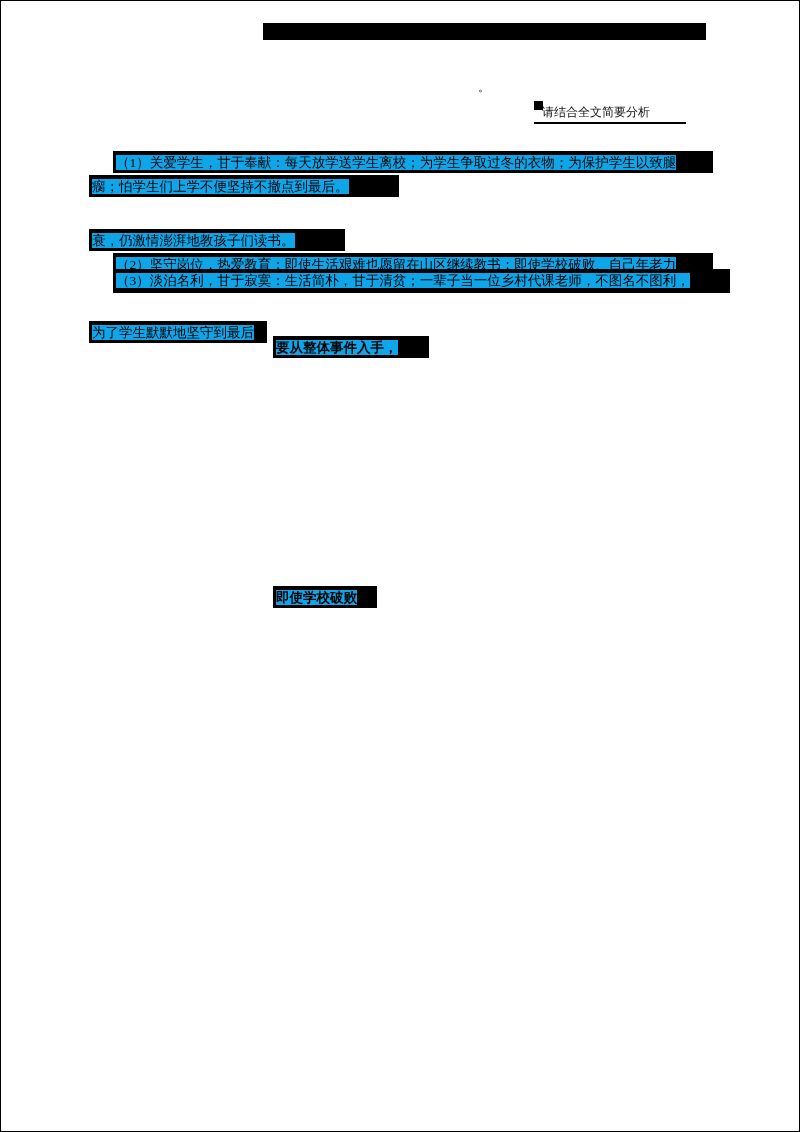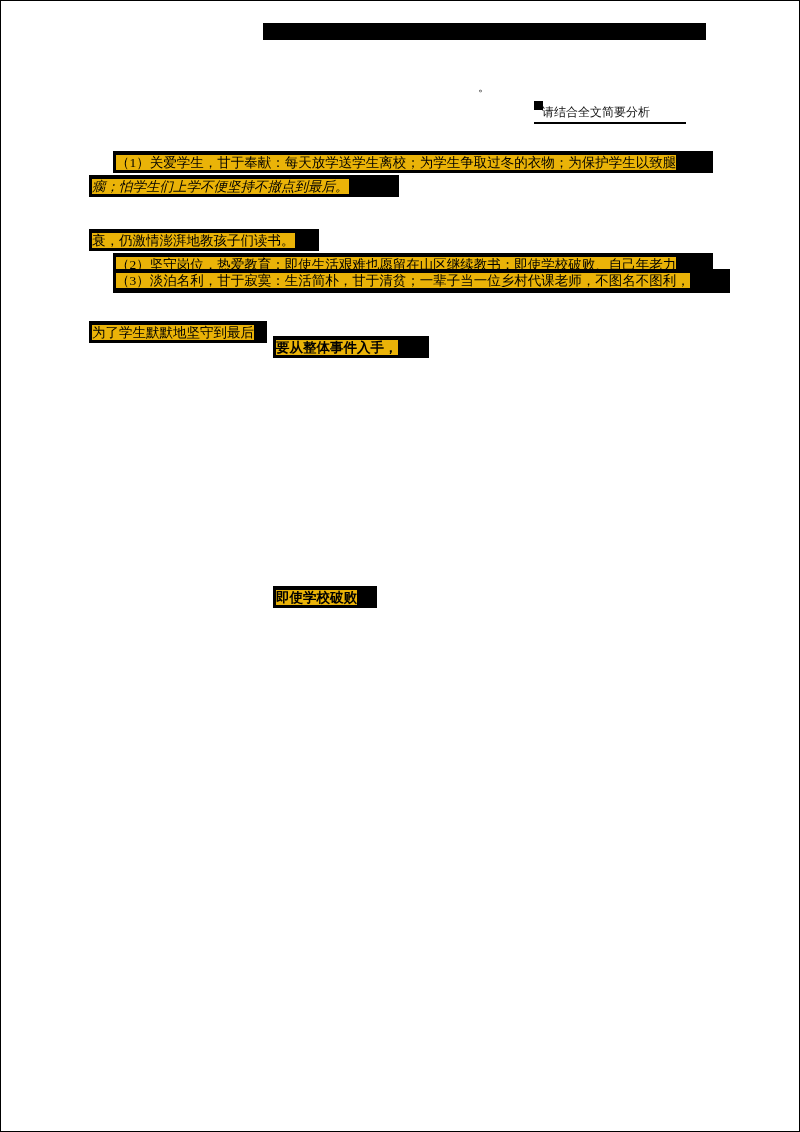--- a/index.html
+++ b/index.html
@@ -29,21 +29,21 @@
   .knock {
     position: absolute;
     background: #000000;
     white-space: nowrap;
     font-size: 13.5px;
     line-height: 20px;
     padding: 2px 3px;
     box-sizing: border-box;
   }
   .knock span.t {
-    background: #eab308;
+    background: #0ea5e9;
     color: #000000;
     display: inline;
   }
 
   .plain {
     position: absolute;
     white-space: nowrap;
     color: #111111;
     font-size: 13.5px;
     line-height: 20px;
@@ -62,28 +62,28 @@
 
   <div class="plain" style="left:477px; top:76px; font-size:12px;">。</div>
 
   <div class="redaction" style="left:533px; top:100px; width:9px; height:9px;"></div>
   <div class="plain" style="left:541px; top:101px; font-size:12px;">请结合全文简要分析</div>
   <div class="redaction" style="left:533px; top:121px; width:152px; height:2px;"></div>
 
   <div class="knock" style="left:112px; top:150px; width:600px; height:22px;">
     <span class="t">（1）关爱学生，甘于奉献：每天放学送学生离校；为学生争取过冬的衣物；为保护学生以致腿</span>
   </div>
-  <div class="knock" style="left:88px; top:174px; width:310px; height:22px;font-style:italic;">
+  <div class="knock" style="left:88px; top:174px; width:310px; height:22px;">
     <span class="t">瘸；怕学生们上学不便坚持不撤点到最后。</span>
   </div>
 
   <div class="knock" style="left:112px; top:204px; width:600px; height:22px;margin-top:48px;">
     <span class="t">（2）坚守岗位，热爱教育：即使生活艰难也愿留在山区继续教书；即使学校破败、自己年老力</span>
   </div>
-  <div class="knock" style="left:88px; top:228px; width:230px; height:22px;">
+  <div class="knock" style="left:88px; top:228px; width:256px; height:22px;">
     <span class="t">衰，仍激情澎湃地教孩子们读书。</span>
   </div>
 
   <div class="knock" style="left:112px; top:268px; width:617px; height:24px;">
     <span class="t">（3）淡泊名利，甘于寂寞：生活简朴，甘于清贫；一辈子当一位乡村代课老师，不图名不图利，</span>
   </div>
   <div class="knock" style="left:88px; top:281px; width:178px; height:22px;margin-top:39px;">
     <span class="t">为了学生默默地坚守到最后</span>
   </div>
 

